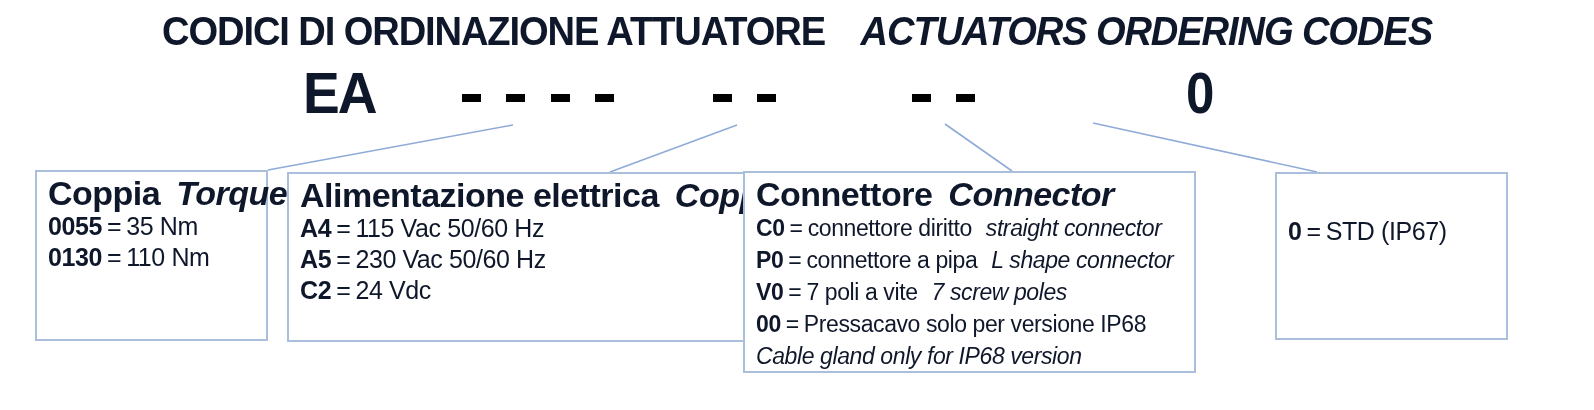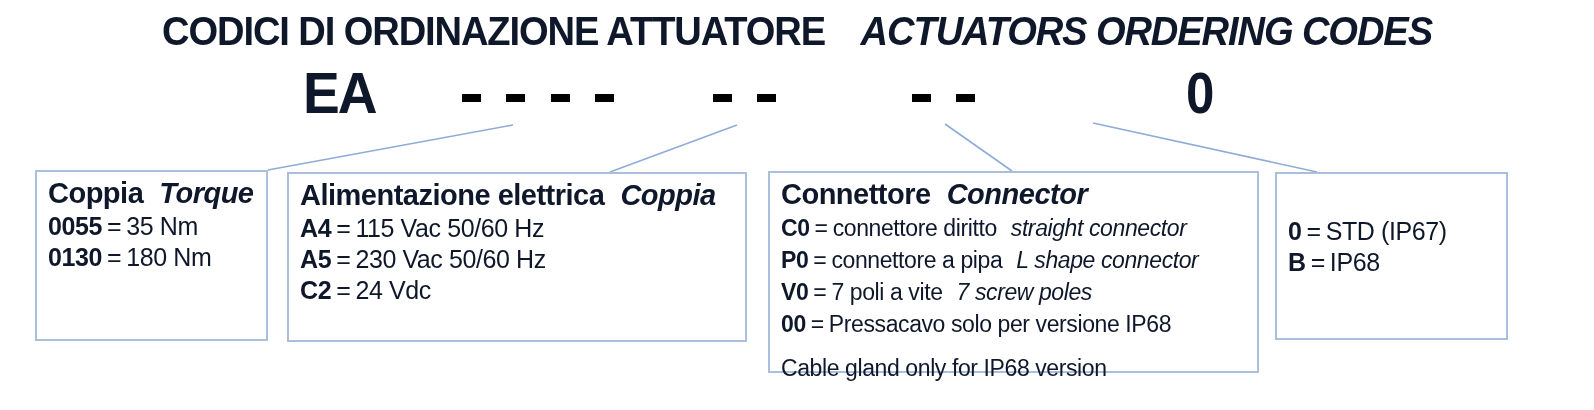--- a/index.html
+++ b/index.html
@@ -22,31 +22,31 @@
     transform:scaleX(.88);transform-origin:left;
   }
   .dash{position:absolute;top:94px;width:19px;height:8px;background:#000;}
   .connectors{position:absolute;left:0;top:0;width:1594px;height:410px;pointer-events:none;}
   .box{
     position:absolute;background:#fff;border:2px solid #aabfdc;box-sizing:border-box;
     padding:3px 11px;
   }
   .box-torque{left:35px;top:170px;width:233px;height:171px;}
   .box-voltage{left:287px;top:172px;width:460px;height:170px;}
-  .box-connector{left:768px;top:171px;width:491px;height:202px;}
+  .box-connector{left:743px;top:171px;width:453px;height:202px;}
   .box-protection{left:1275px;top:172px;width:233px;height:168px;padding-top:42px;}
-  .box-title{font-size:29px;font-weight:bold;line-height:36px;letter-spacing:-0.5px;white-space:nowrap;}
+  .box-title{font-size:34px;font-weight:bold;line-height:36px;letter-spacing:-0.5px;white-space:nowrap;}
   .bt-en{font-style:italic;margin-left:16px;}
   .item{font-size:25px;line-height:31px;letter-spacing:-0.4px;white-space:nowrap;}
   .box-connector .item{font-size:23px;line-height:32px;letter-spacing:-0.4px;}
   .code{font-weight:bold;}
   .eq{margin:0 5px;font-weight:normal;}
   .val-en{font-style:italic;margin-left:14px;}
   .val-en:empty{display:none;}
-  .foot-en{margin-top:12px;}
+  .foot-en{font-style:italic;}
 </style>
 </head>
 <body>
 
 <div class="stage">
 
   <div class="title">
     <span class="t-it">CODICI DI ORDINAZIONE ATTUATORE</span>
     <span class="t-en">ACTUATORS ORDERING CODES</span>
   </div>
@@ -65,21 +65,21 @@
   </svg>
 
   <div class="box box-torque">
     <div class="box-title">
       <span>Coppia</span><span class="bt-en">Torque</span>
     </div>
     <div class="item">
       <span class="code">0055</span><span class="eq">=</span><span class="val">35 Nm</span>
     </div>
     <div class="item">
-      <span class="code">0130</span><span class="eq">=</span><span class="val">180 Nm</span>
+      <span class="code">0130</span><span class="eq">=</span><span class="val">110 Nm</span>
     </div>
   </div>
 
   <div class="box box-voltage">
     <div class="box-title">
       <span>Alimentazione elettrica</span><span class="bt-en">Coppia</span>
     </div>
     <div class="item">
       <span class="code">A4</span><span class="eq">=</span><span class="val">115 Vac 50/60 Hz</span>
     </div>
@@ -107,18 +107,15 @@
     <div class="item">
       <span class="code">00</span><span class="eq">=</span><span class="val">Pressacavo solo per versione IP68</span>
     </div>
     <div class="item foot-en">Cable gland only for IP68 version</div>
   </div>
 
   <div class="box box-protection">
     <div class="item">
       <span class="code">0</span><span class="eq">=</span><span class="val">STD (IP67)</span>
     </div>
-    <div class="item">
-      <span class="code">B</span><span class="eq">=</span><span class="val">IP68</span>
-    </div>
   </div>
 
 </div>
 
 </body></html>

